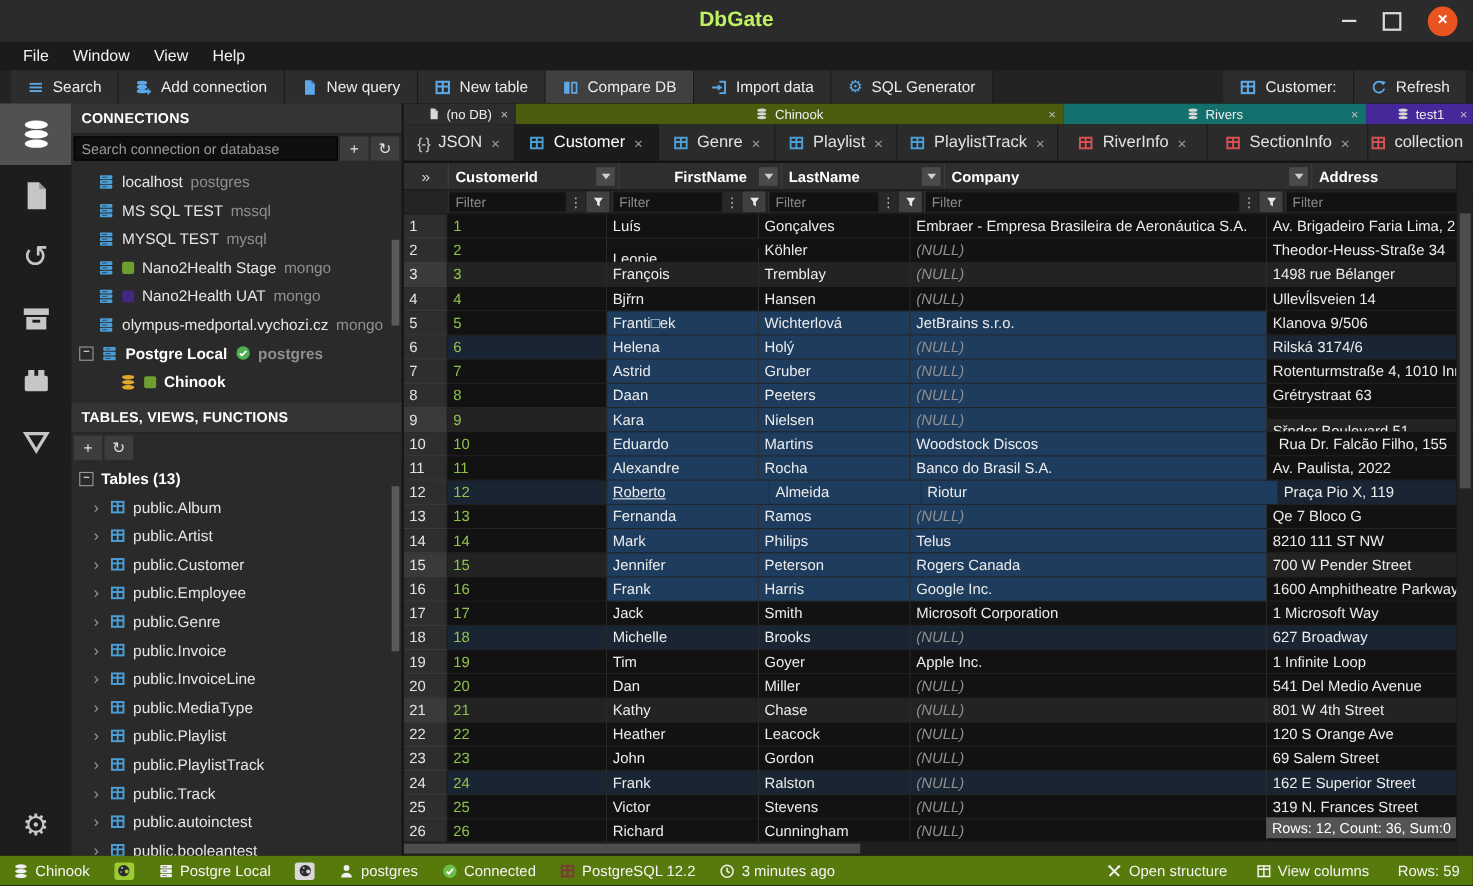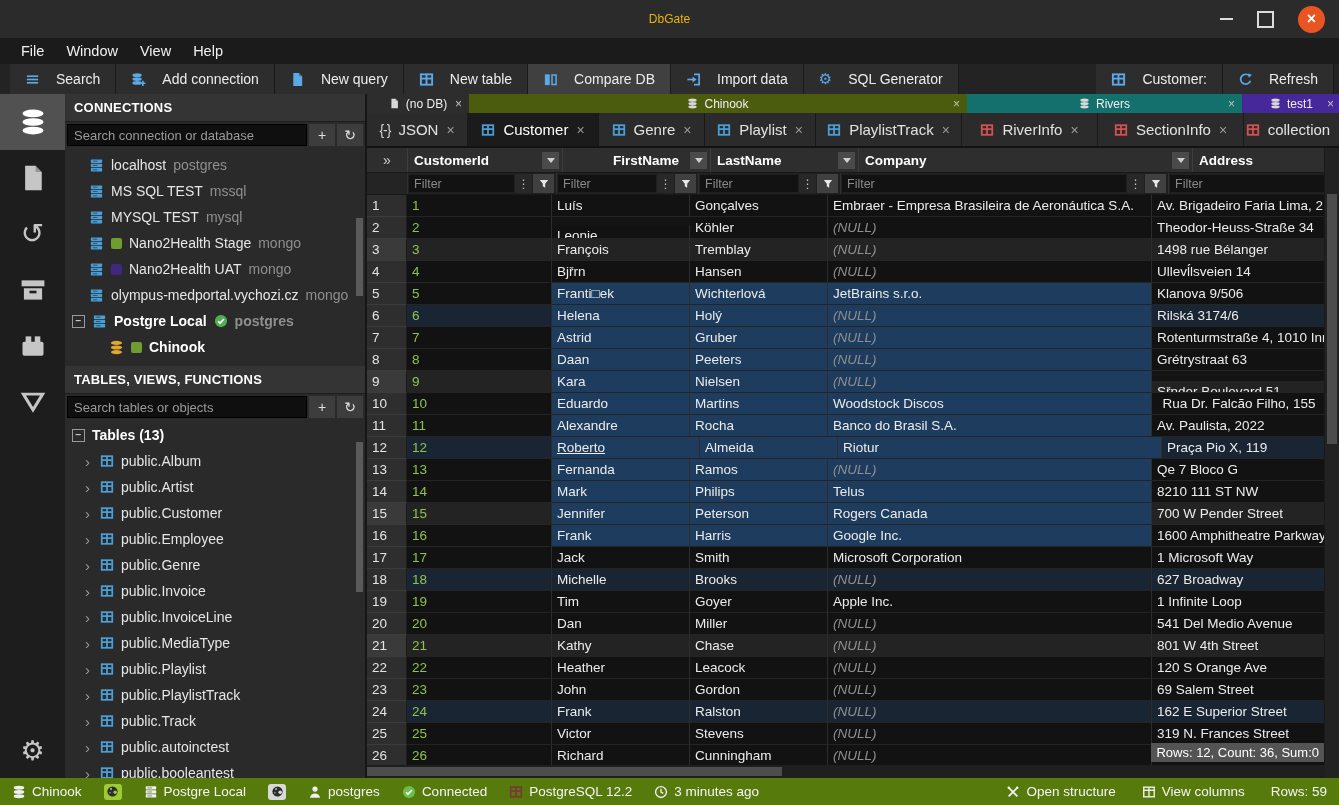--- a/index.html
+++ b/index.html
@@ -3,31 +3,31 @@
 <meta charset="utf-8">
 <style>
   html,body{margin:0;padding:0;}
   body{
     width:1339px;height:805px;position:relative;overflow:hidden;
     background:#1b1b1b;font-family:"Liberation Sans",sans-serif;
     -webkit-font-smoothing:antialiased;color:#e8e8e8;
   }
   
   .titlebar{height:38px;background:#2b2b2b;position:relative;display:flex;align-items:center;justify-content:center;}
-  .title{font-size:12px;font-weight:normal;color:#eab308;}
+  .title{font-size:19px;font-weight:bold;color:#bef264;}
   .winctl{position:absolute;right:14px;top:0;height:38px;display:flex;align-items:center;gap:24px;}
   .win-min{width:13px;height:2px;background:#dcdcdc;}
   .win-max{width:13px;height:13px;border:2px solid #dcdcdc;}
   .win-close{width:27px;height:27px;border-radius:50%;background:#E95420;color:#fff;display:flex;align-items:center;justify-content:center;font-size:16px;font-weight:bold;line-height:1;}
   
   .menubar{height:26px;background:#1b1b1b;display:flex;align-items:center;padding-left:10px;}
   .menu-item{padding:0 11px;font-size:14.5px;color:#f0f0f0;}
   
   .toolbar{height:30px;background:#232323;display:flex;align-items:stretch;}
-  .tbtn{display:flex;align-items:center;gap:16px;padding:4px 15px;background:#2d2d2d;border-right:1px solid #191919;color:#ececec;font-size:14px;white-space:nowrap;}
+  .tbtn{display:flex;align-items:center;gap:8px;padding:4px 15px;background:#2d2d2d;border-right:1px solid #191919;color:#ececec;font-size:14px;white-space:nowrap;}
   .tbtn.lit{background:#404040;}
   .toolbar .spacer{flex:1;background:#232323;}
   
   .main{position:absolute;top:94px;left:0;right:0;bottom:27px;display:flex;}
   
   .iconstrip{width:65px;background:#1d1d1d;display:flex;flex-direction:column;flex:none;}
   .strip-item{height:56px;display:flex;align-items:center;justify-content:center;color:#c6c6c6;}
   .strip-item.active{background:#515151;color:#fff;}
   .strip-spacer{flex:1;}
   
@@ -418,21 +418,20 @@
           <span class="sq" style="background: rgb(109, 158, 47);"></span>
           <span>Chinook</span>
         </div>
         <div class="vscroll" style="top: 4px; bottom: 2px;">
           <div class="thumb" style="top:66px;height:78px;"></div>
         </div>
       </div>
 
     <div class="panel-header">TABLES, VIEWS, FUNCTIONS</div>
     <div class="searchrow">
-      <input placeholder="Search tables or objects" style="">
       <span class="sbtn">+</span>
       <span class="sbtn">↻</span>
     </div>
     <div class="tables-list" id="tables-list">
         <div class="tree-item bold" style="padding-left: 7px;">
           <span class="treebox">−</span>
           <span>Tables (13)</span>
         </div>
         <div class="tree-item" style="padding-left: 20px;">
           <span class="chev">›</span>

